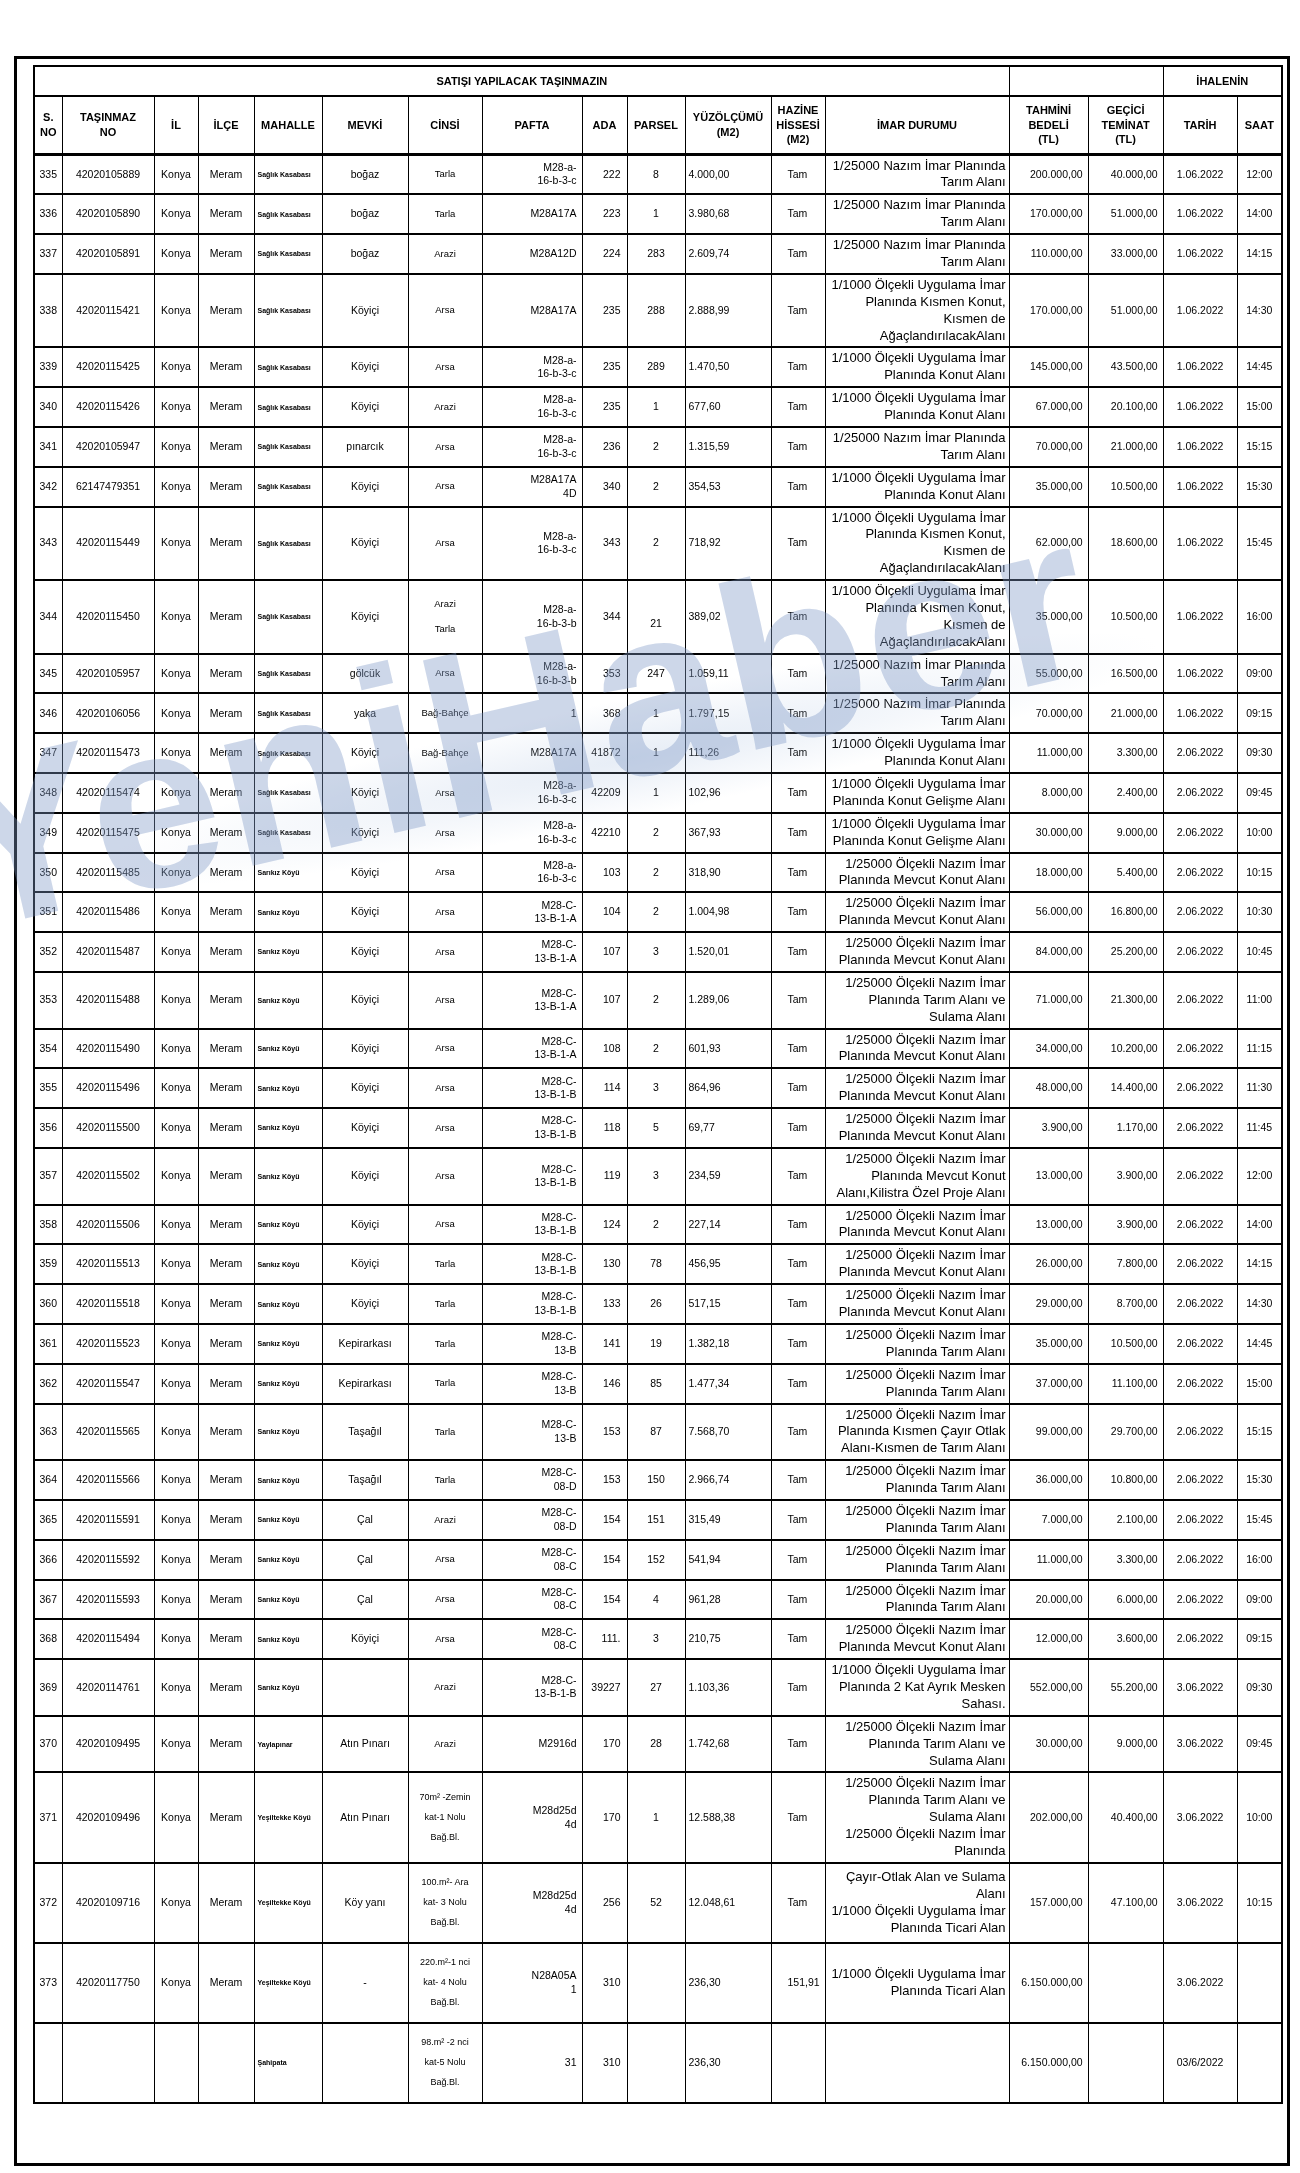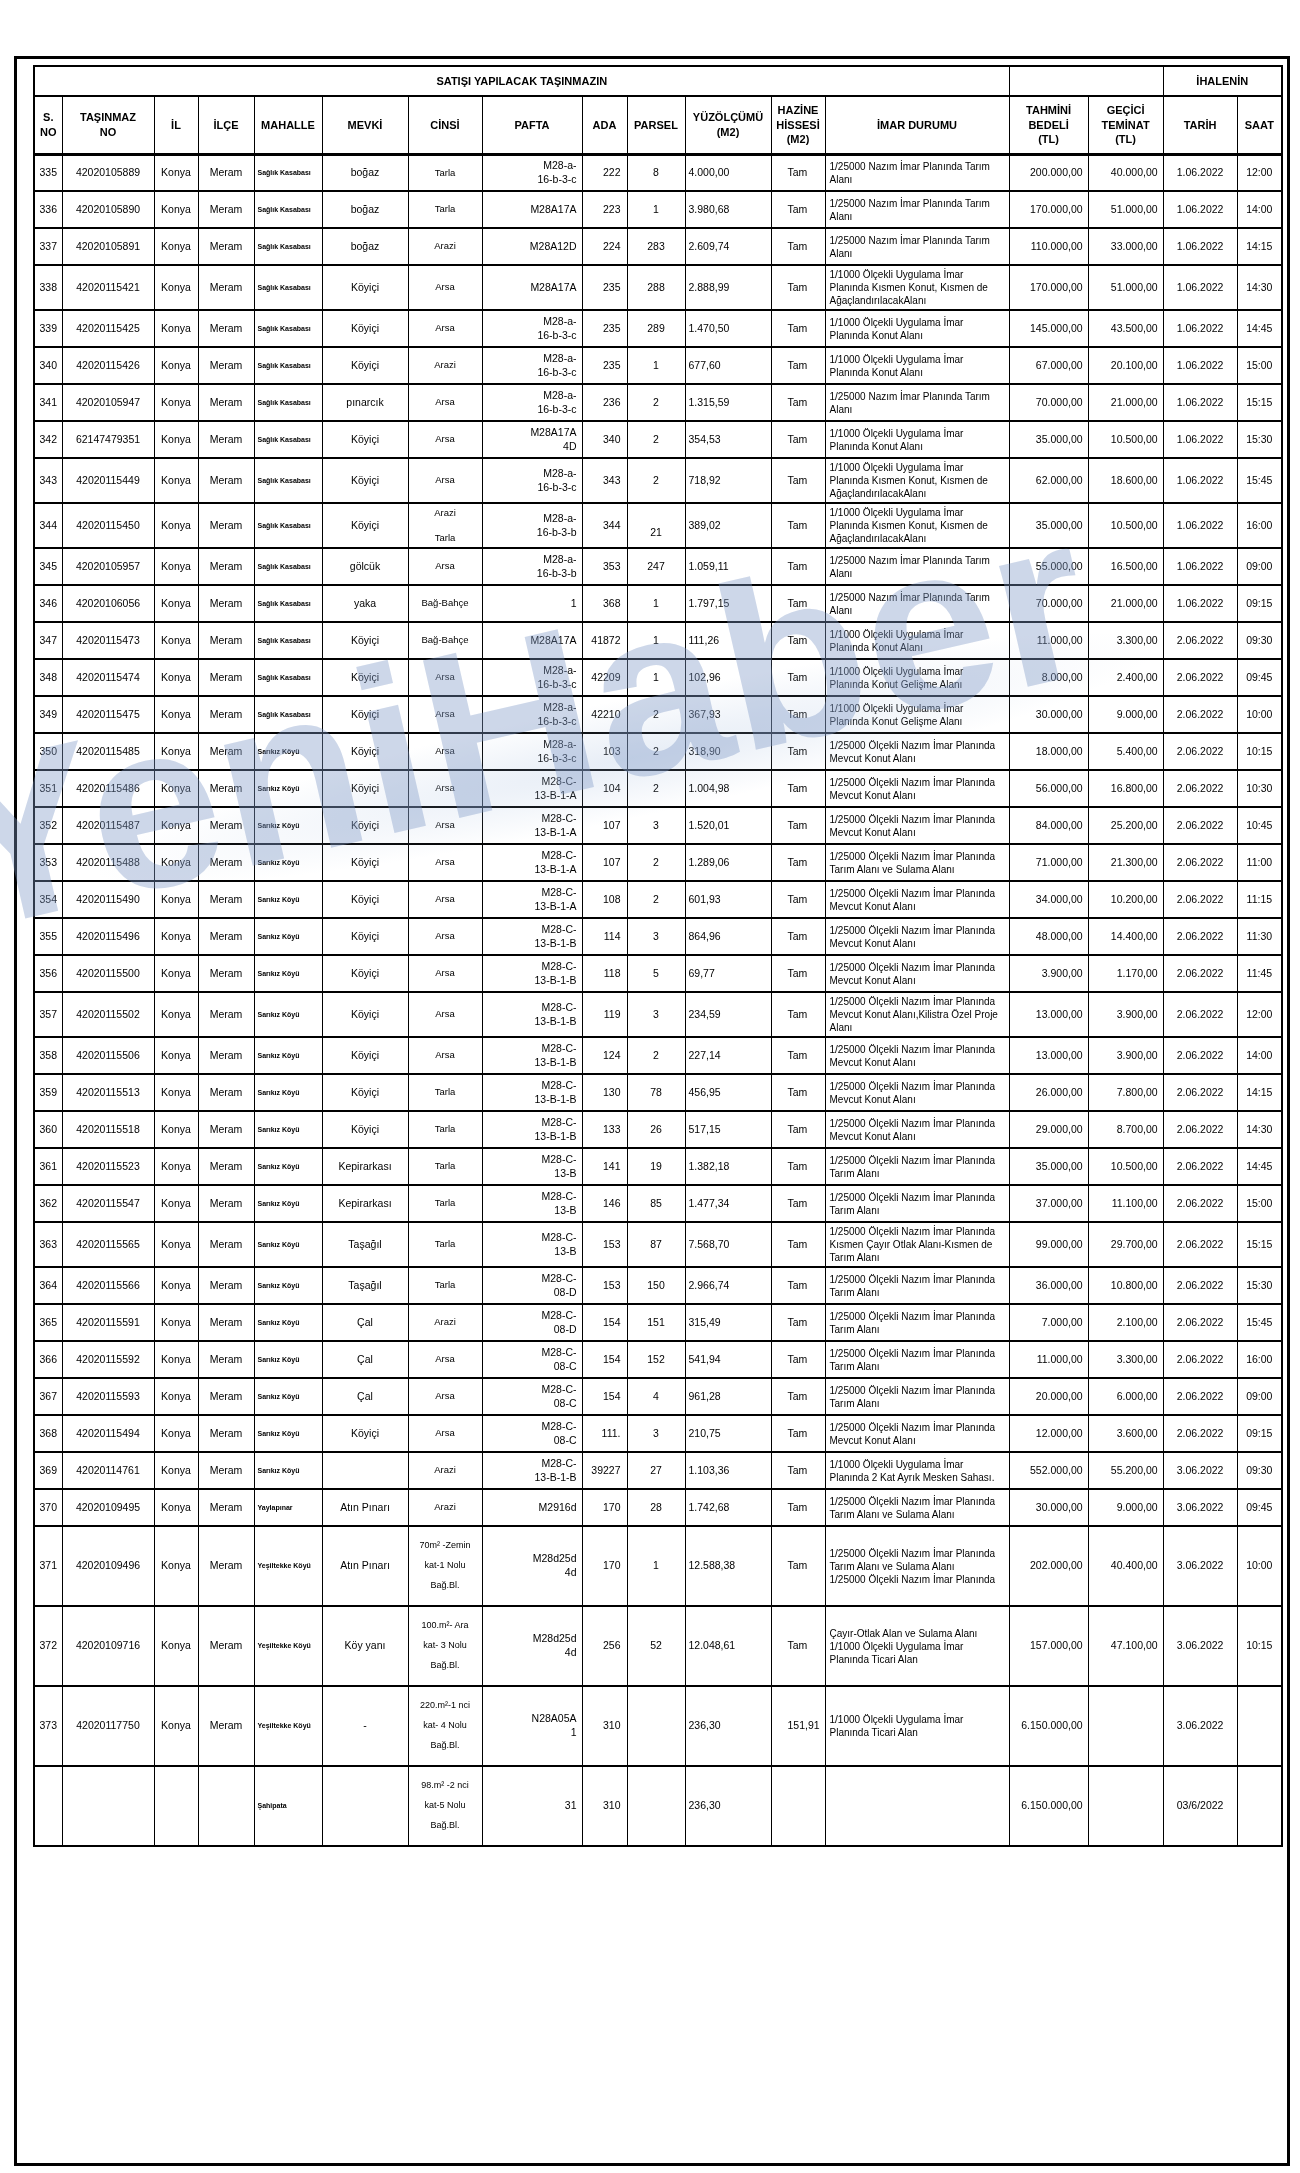--- a/index.html
+++ b/index.html
@@ -39,21 +39,21 @@
   tbody td:nth-child(4) { text-align:center; }
   tbody td:nth-child(5) { text-align:left; font-size:7px; font-weight:bold; }
   tbody td:nth-child(6),
   tbody td:nth-child(7) { text-align:center; }
   tbody td:nth-child(7) { font-size:9.5px; }
   tbody td:nth-child(8) { text-align:right; padding-right:5px;padding-left:47px; }
   tbody td:nth-child(9) { text-align:right; padding-right:6px; }
   tbody td:nth-child(10){ text-align:center; }
   tbody td:nth-child(11){ text-align:left; padding-right:6px; }
   tbody td:nth-child(12){ text-align:left;padding-left:16px; }
-  tbody td:nth-child(13){ text-align:left; font-size:10px; padding-left:4px; }
+  tbody td:nth-child(13){ text-align:right; font-size:13px; padding-left:4px; }
   tbody td:nth-child(14),
   tbody td:nth-child(15){ text-align:right; padding-right:5px; }
   tbody td:nth-child(16){ text-align:center; }
   tbody td:nth-child(17){ text-align:center; }
   
   tbody tr.tall td:nth-child(7) { line-height:2.2; font-size:9px; }
   tbody tr.tall { height:80px; }
   .watermark {
     position:absolute; left:-30px; top:640px; width:1500px;
     z-index:3; pointer-events:none;

